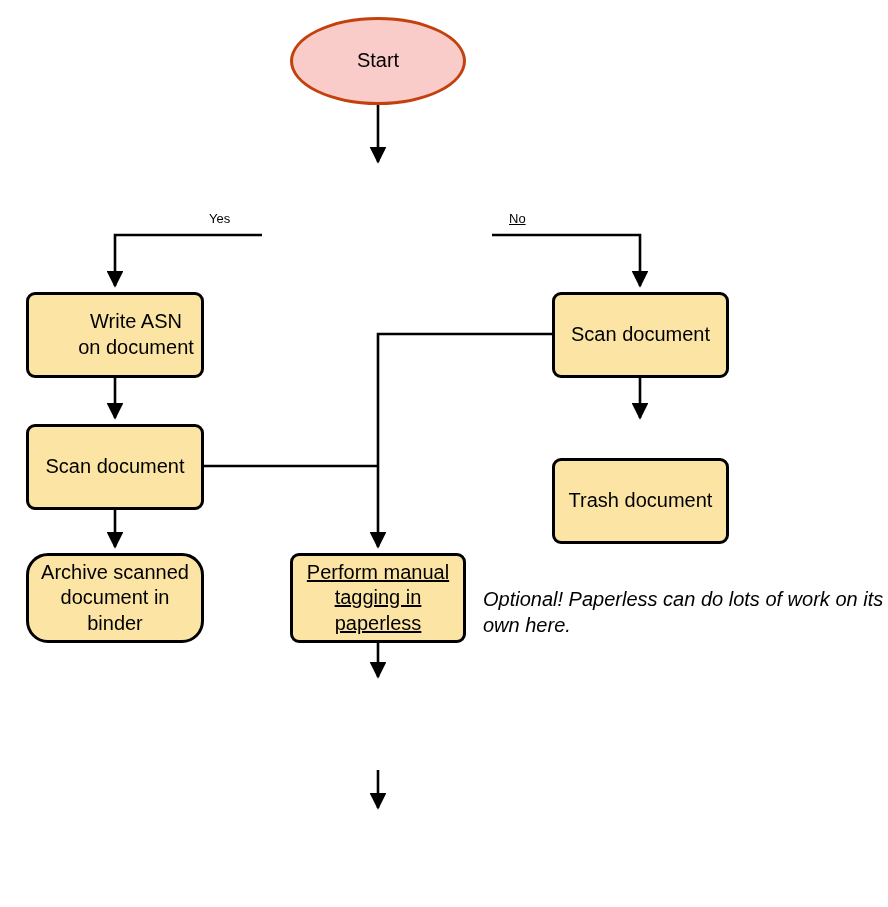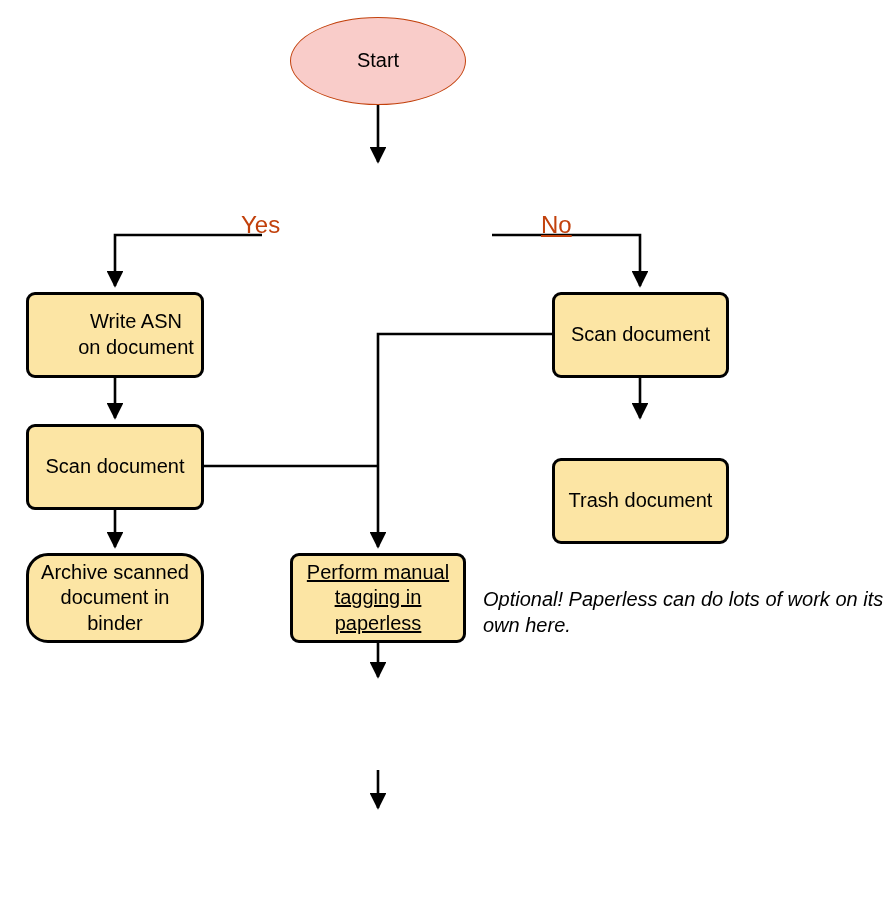--- a/index.html
+++ b/index.html
@@ -37,21 +37,21 @@
     line-height: 1.28;
     z-index: 3;
   }
   .node-process {
     background: #fce5a4;
     border: 3px solid #000000;
     border-radius: 9px;
   }
   .node-terminator {
     background: #f9ccc9;
-    border: 1px solid #c2410c;
+    border: 3px solid #c2410c;
     border-radius: 50%;
   }
   .node-decision {
     background: transparent;
     border: none;
   }
   .diamond-shape {
     position: absolute;
     left: 0;
     top: 0;
@@ -63,25 +63,24 @@
     position: relative;
     z-index: 2;
   }
   .node-text {
     display: block;
     white-space: pre-line;
     padding: 0 6px;
   }
   .edge-label {
     position: absolute;
-    font-size: 24px;
-    color: #c2410c;
+    font-size: 13px;
+    color: #000000;
     z-index: 4;
     white-space: nowrap;
-    margin-left: 32px;
   }
   .annotation {
     position: absolute;
     font-size: 20px;
     font-style: italic;
     color: #000000;
     line-height: 1.3;
     z-index: 4;
   }
 </style>

